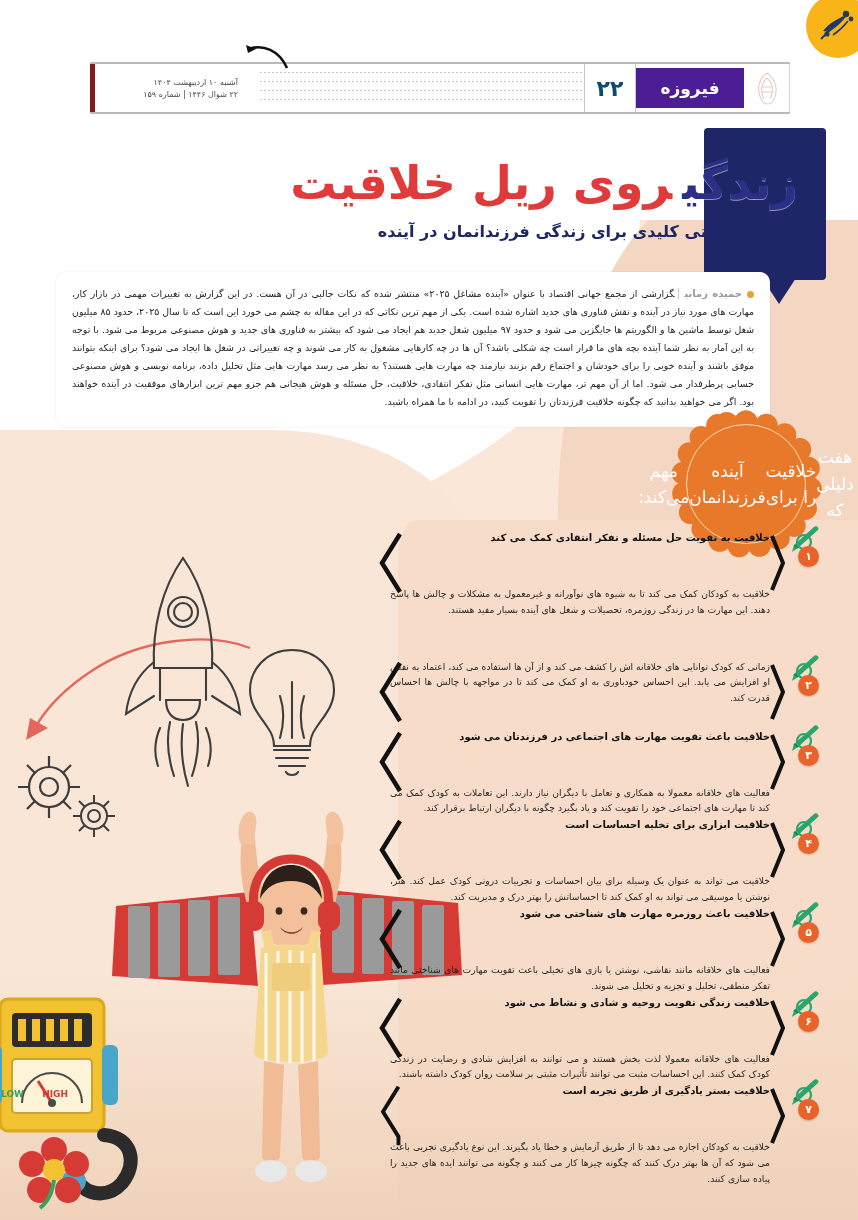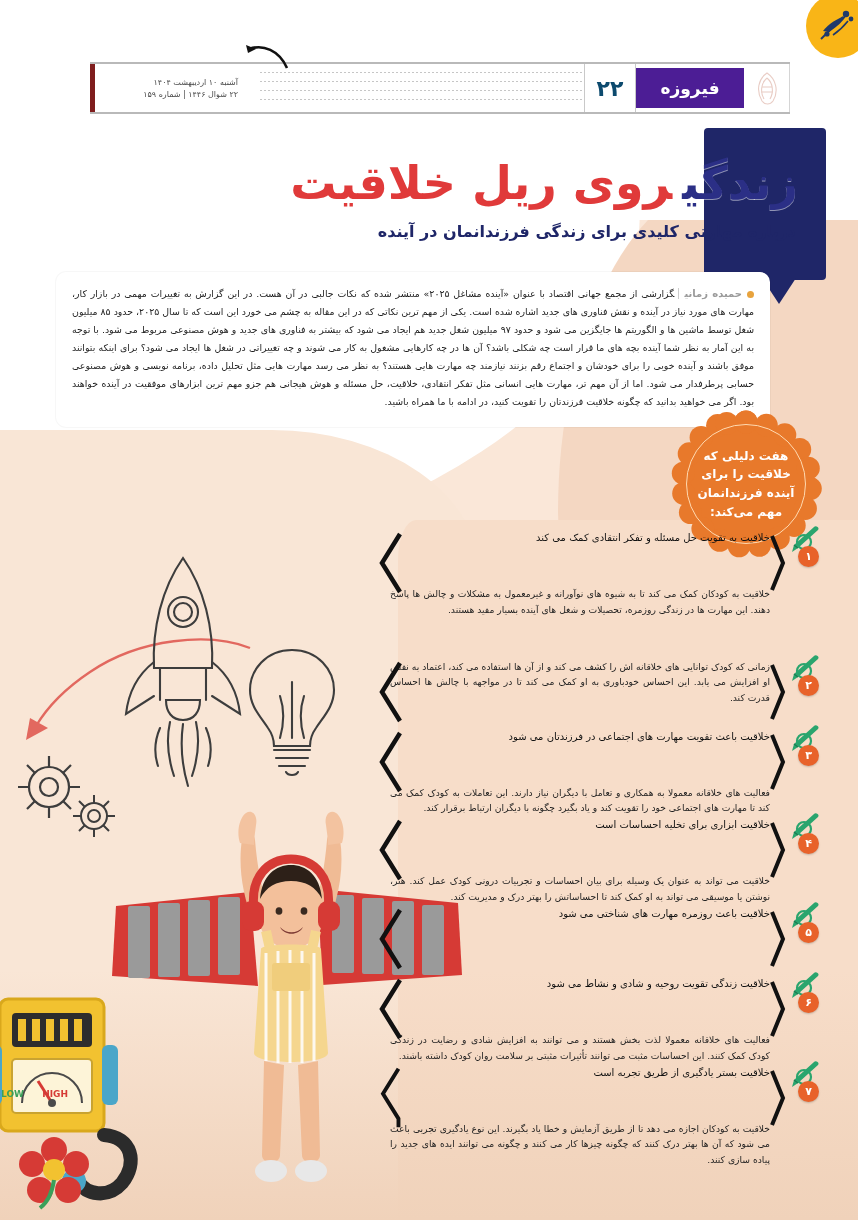--- a/index.html
+++ b/index.html
@@ -160,36 +160,36 @@
   
   .badge{
     position:absolute; right:36px; top:408px; width:152px; height:152px; z-index:6;
   }
   .badge .scallop{ position:absolute; inset:0; }
   .badge .inner-ring{
     position:absolute; left:16px; top:16px; width:120px; height:120px;
     border:1.5px solid #ffd9b0; border-radius:50%;
   }
   .badge .badge-text{
-    position:absolute; inset:0; display:flex; flex-direction:column;
+    position:absolute; inset:0; display:flex; flex-direction:row;
     align-items:center; justify-content:center;
-    color:#ffffff; font-size:12px; font-weight:bold; line-height:1.55;
+    color:#ffffff; font-size:17px; font-weight:normal; line-height:1.55;
     text-align:center; direction:rtl; padding:0 20px;
   }
 
   
   .list{
     position:absolute; right:28px; top:530px; width:452px; z-index:6;
   }
   .item{
     position:relative; min-height:69px; margin-bottom:1px;
     padding-right:60px; padding-left:12px;
   }
   .item-title{
-    font-size:10px; font-weight:normal; color:#111; direction:rtl;
+    font-size:10px; font-weight:bold; color:#111; direction:rtl;
     text-align:right; line-height:1.5; margin-bottom:1px;
   }
   .item-body{
     font-size:9.2px; color:#1d1d1d; direction:rtl; text-align:justify;
     line-height:1.72;
     margin-top:41px;
   }
   
   .pen{
     position:absolute; right:8px; top:-4px; width:34px; height:30px;
@@ -413,20 +413,21 @@
         <circle cx="16" cy="16" r="7" fill="none" stroke="#2aa56e" stroke-width="2.2"></circle>
       </svg>
       <div class="numc">۵</div>
       <svg class="br-right" viewBox="0 0 16 58">
         <path d="M2 2 L13 29 L2 56" fill="none" stroke="#111" stroke-width="4"></path>
       </svg>
       <svg class="br-left" viewBox="0 0 26 62">
         <path d="M24 2 L6 31 L24 60" fill="none" stroke="#111" stroke-width="4.5"></path>
       </svg>
       <div class="item-title">خلاقیت باعث روزمره مهارت های شناختی می شود</div>
+      <div class="item-body">فعالیت های خلاقانه مانند نقاشی، نوشتن یا بازی های تخیلی باعث تقویت مهارت های شناختی مانند تفکر منطقی، تحلیل و تجزیه و تحلیل می شوند.</div>
     </div>
 
     <div class="item">
       <svg class="pen" viewBox="0 0 34 30">
         <path d="M4 26 L10 22 L30 4 C32 2 28 -1 26 1 L6 19 Z" fill="#2aa56e"></path>
         <path d="M6 19 L10 22" stroke="#1d7d52" stroke-width="1.4"></path>
         <circle cx="16" cy="16" r="7" fill="none" stroke="#2aa56e" stroke-width="2.2"></circle>
       </svg>
       <div class="numc">۶</div>
       <svg class="br-right" viewBox="0 0 16 58">

